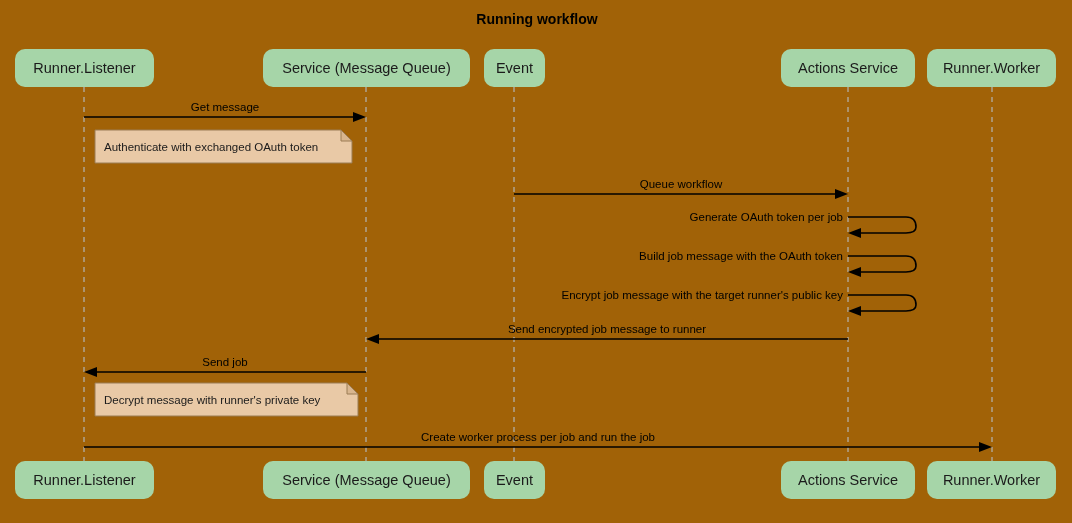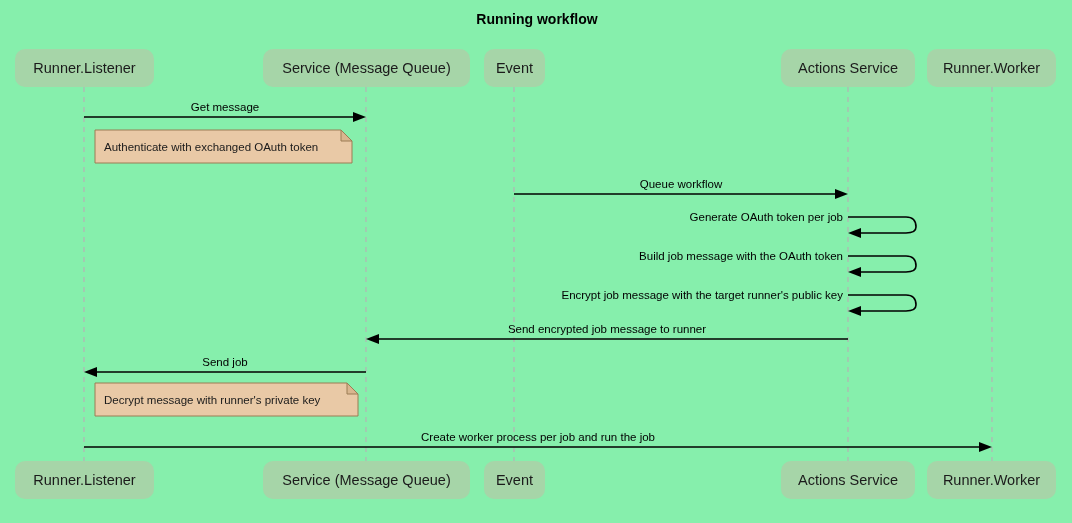--- a/index.html
+++ b/index.html
@@ -9,21 +9,21 @@
     background: #ffffff;
   }
   body {
     font-family: "Liberation Sans", sans-serif;
     color: #000000;
   }
   #diagram-root {
     position: relative;
     width: 1072px;
     height: 523px;
-    background: #86efac;
+    background: #a16207;
     overflow: hidden;
   }
   #diagram-svg {
     position: absolute;
     left: 0;
     top: 0;
     width: 1072px;
     height: 523px;
     display: block;
   }

